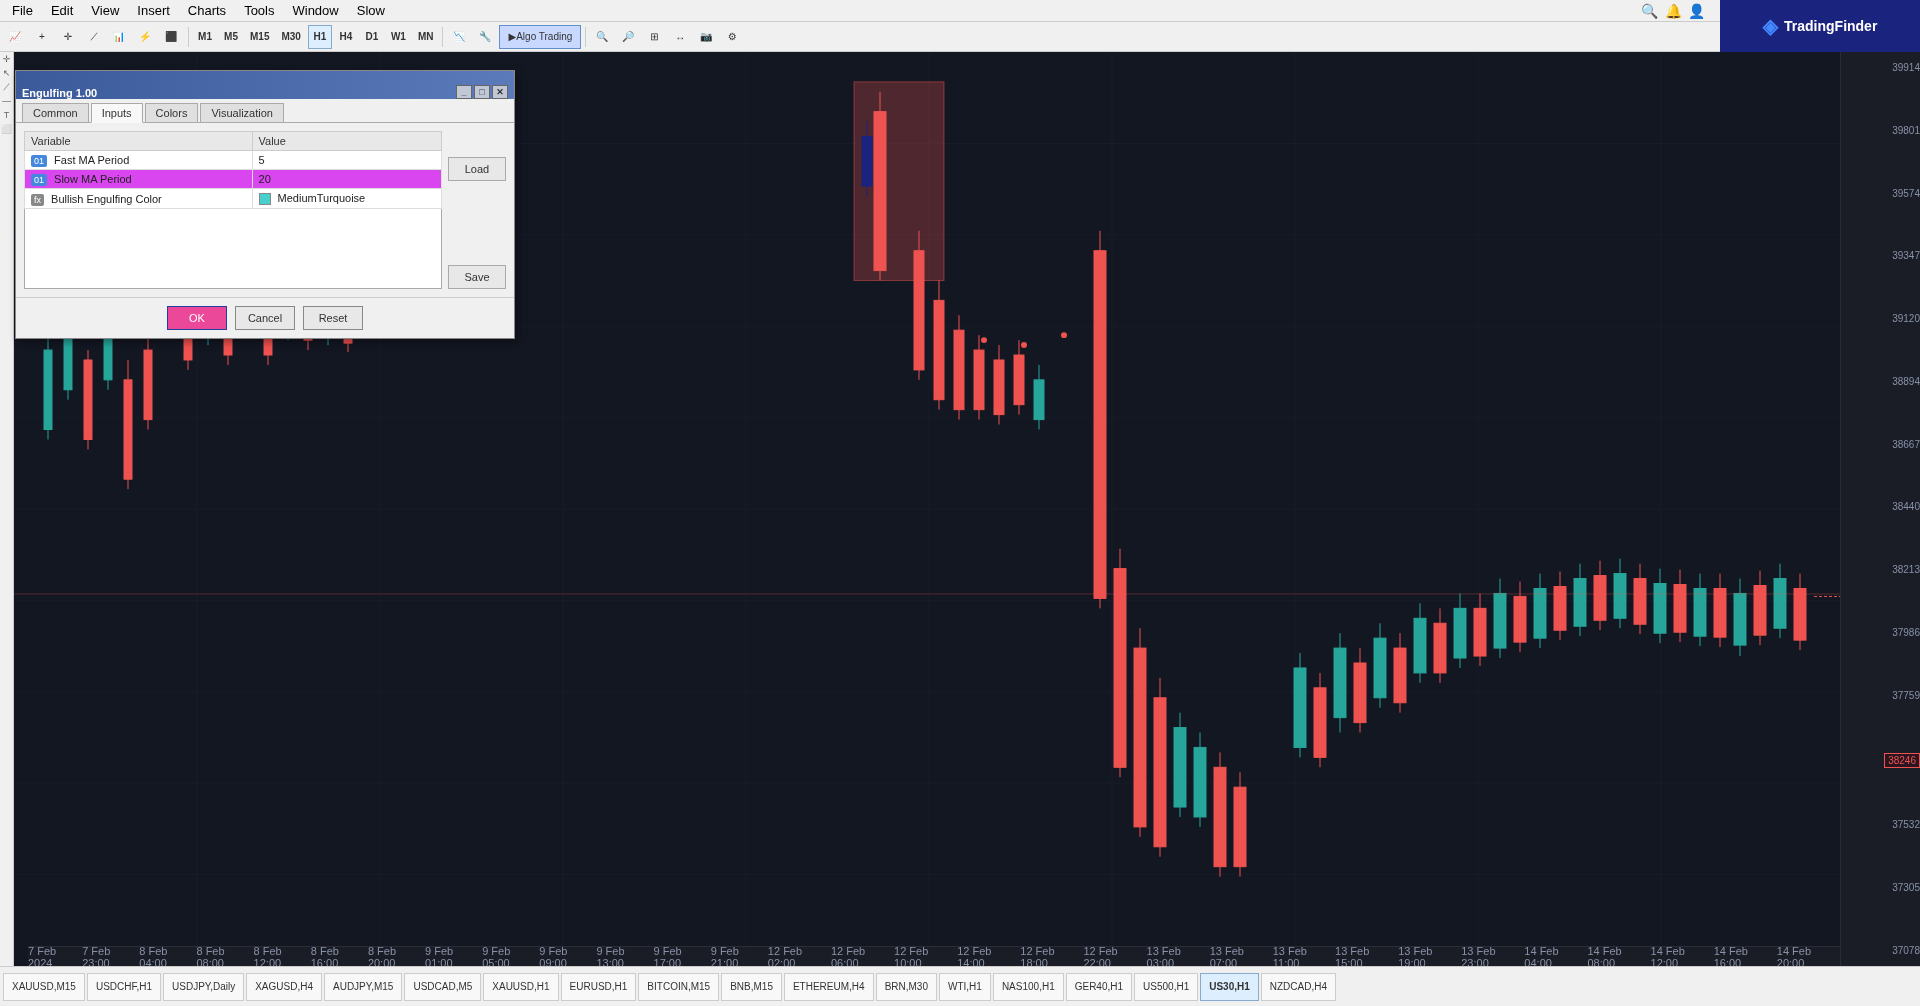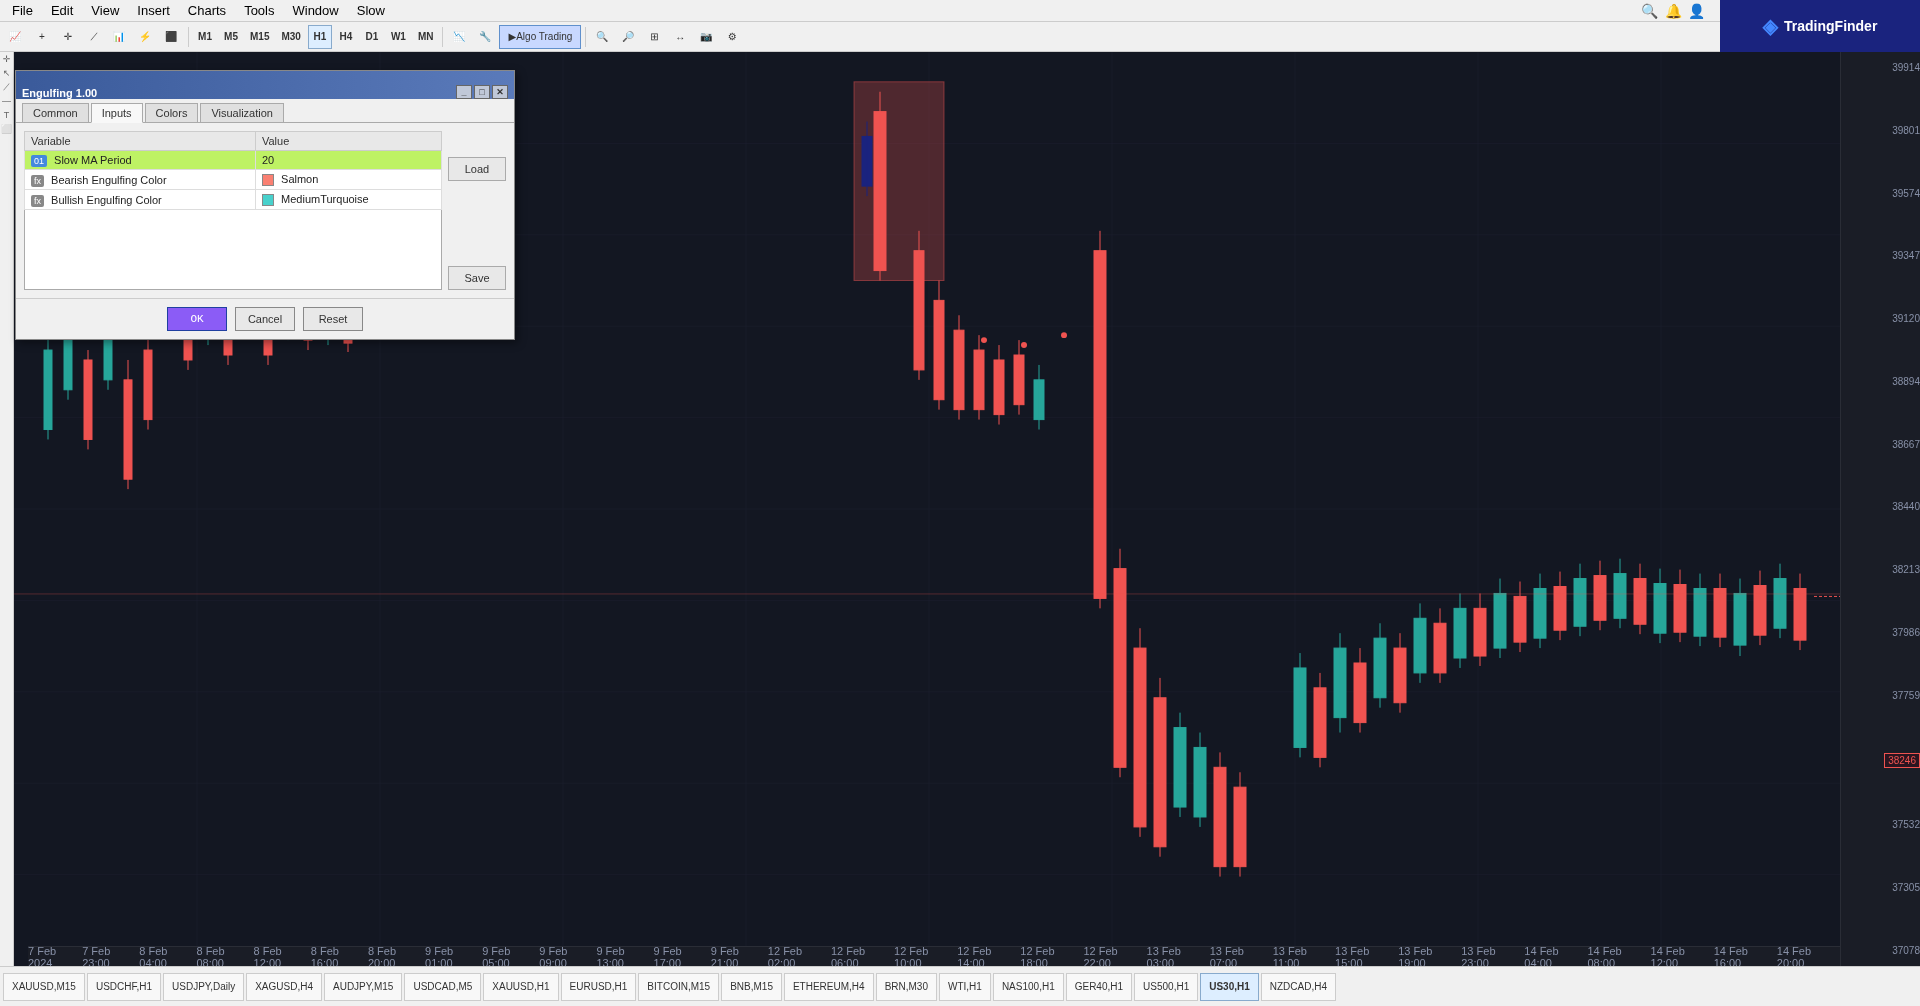--- a/index.html
+++ b/index.html
@@ -231,21 +231,21 @@
       text-align: left;
       font-weight: normal;
       color: #333;
       margin-left: 40px;
     }
     #inputs-table td {
       border: 1px solid #ddd;
       padding: 3px 6px;
       color: #222;
     }
-    #inputs-table tr.selected td { background: #bef264; }
+    #inputs-table tr.selected td { background: #d946ef; }
     .color-swatch {
       display: inline-block;
       width: 12px;
       height: 12px;
       margin-right: 4px;
       vertical-align: middle;
       border: 1px solid #888;
     }
     .dialog-side-btn {
       width: 58px;
@@ -273,24 +273,23 @@
       width: 60px;
       height: 24px;
       font-size: 11px;
       border: 1px solid #888;
       cursor: pointer;
       display: flex;
       align-items: center;
       justify-content: center;
     }
     .dialog-bottom-btn.ok {
-      background: #8b5cf6;
+      background: #ec4899;
       color: white;
       border-color: #2040a0;
-      font-family: Liberation Mono, monospace;
     }
     .dialog-bottom-btn.cancel, .dialog-bottom-btn.reset {
       background: #e8e8e8;
       color: #333;
     }
 
     
     #chart-svg {
       position: absolute;
       top: 0; left: 0;
@@ -663,36 +662,33 @@
       <div style="display:flex; gap:6px;">
         <div style="flex:1;">
           <table id="inputs-table">
             <thead>
               <tr>
                 <th>Variable</th>
                 <th>Value</th>
               </tr>
             </thead>
             <tbody>
+              <tr>
+                <td>
+                  <span style="background:#4488dd; color:white; font-size:9px; padding:1px 3px; border-radius:2px; margin-right:4px;">01</span>
+                  <span>Fast MA Period</span>
+                </td>
+                <td style="cursor:pointer;">5</td>
+              </tr>
               <tr class="selected">
                 <td>
                   <span style="background:#4488dd; color:white; font-size:9px; padding:1px 3px; border-radius:2px; margin-right:4px;">01</span>
                   <span>Slow MA Period</span>
                 </td>
                 <td style="cursor:pointer;">20</td>
-              </tr>
-              <tr>
-                <td>
-                  <span style="background:#888; color:white; font-size:9px; padding:1px 3px; border-radius:2px; margin-right:4px;">fx</span>
-                  <span>Bearish Engulfing Color</span>
-                </td>
-                <td style="cursor:pointer;">
-                  <span class="color-swatch" style="background:#fa8072;"></span>
-                  <span>Salmon</span>
-                </td>
               </tr>
               <tr>
                 <td>
                   <span style="background:#888; color:white; font-size:9px; padding:1px 3px; border-radius:2px; margin-right:4px;">fx</span>
                   <span>Bullish Engulfing Color</span>
                 </td>
                 <td style="cursor:pointer;">
                   <span class="color-swatch" style="background:#48d1cc;"></span>
                   <span>MediumTurquoise</span>
                 </td>

